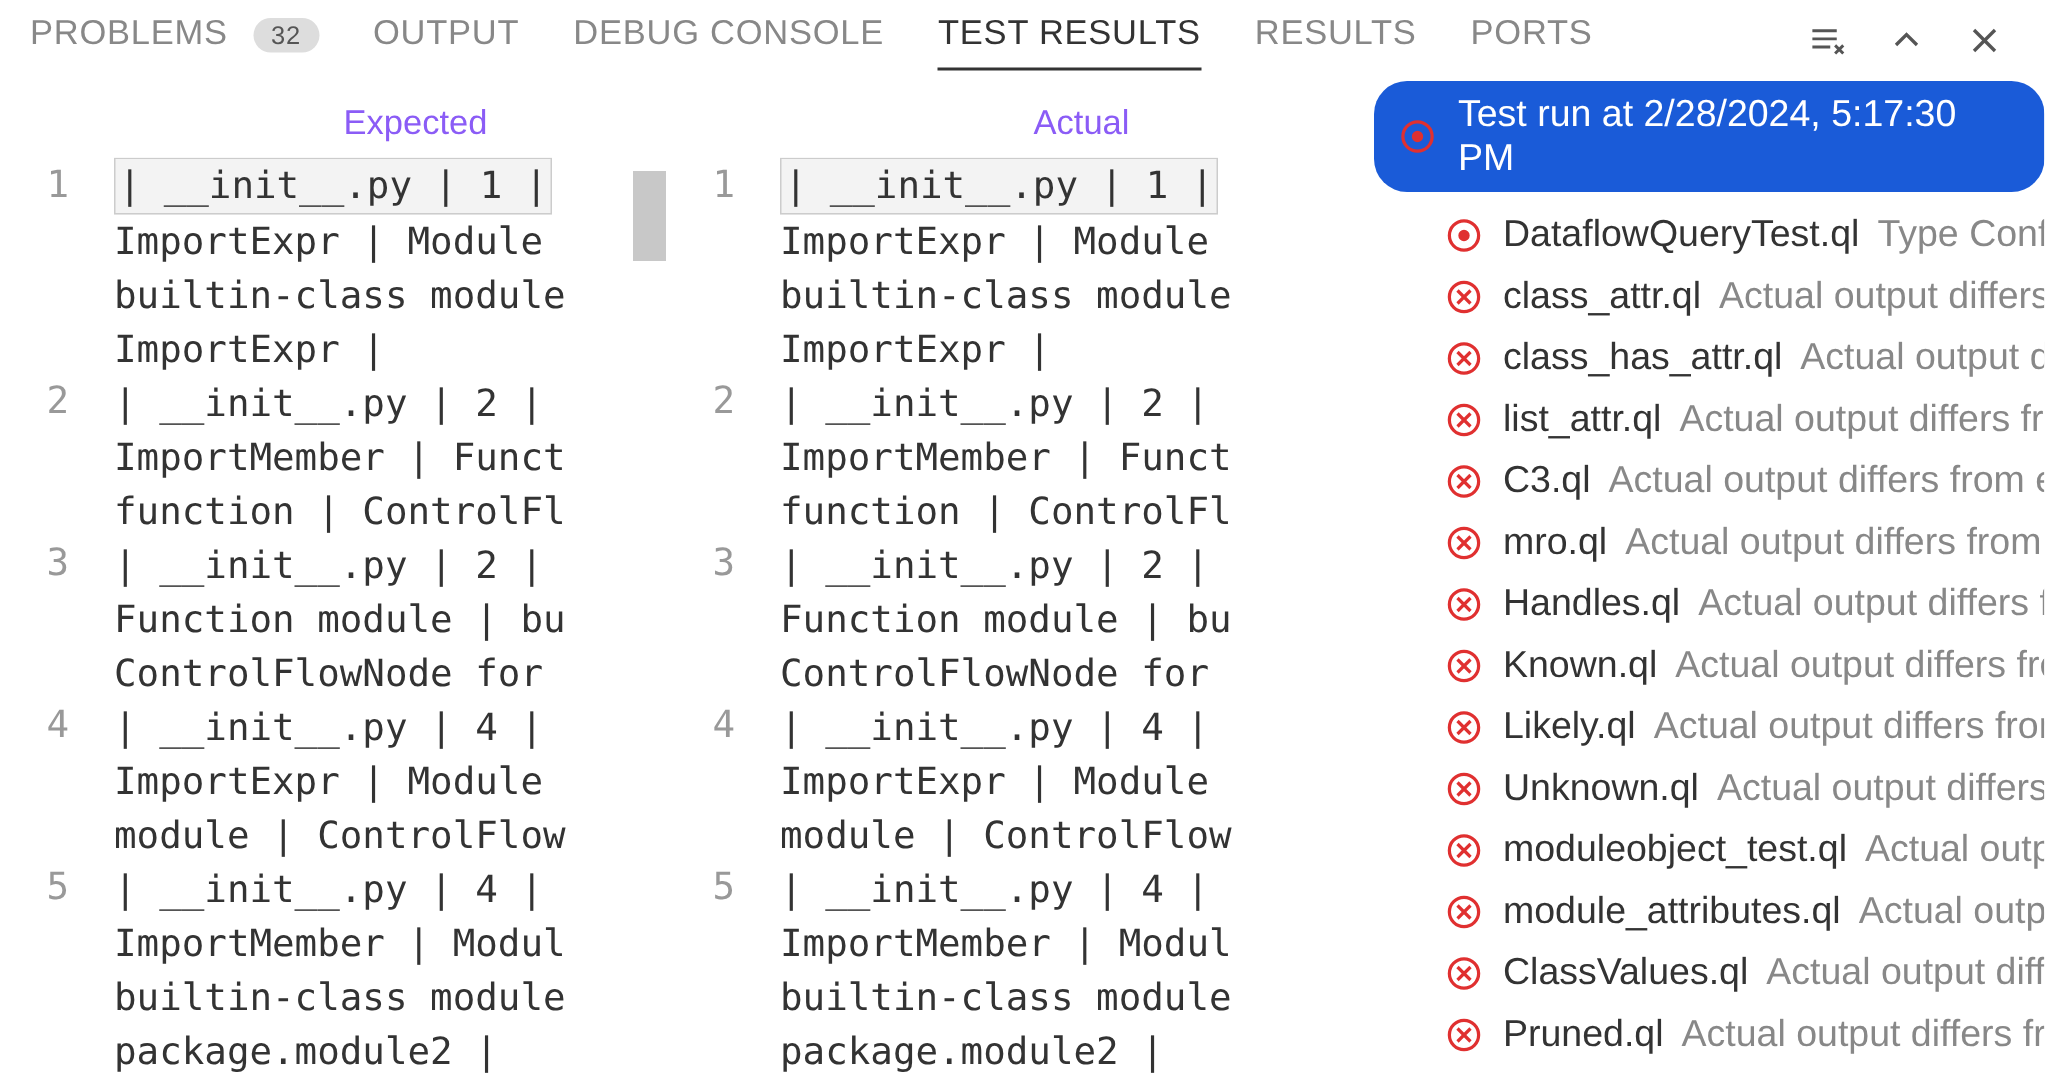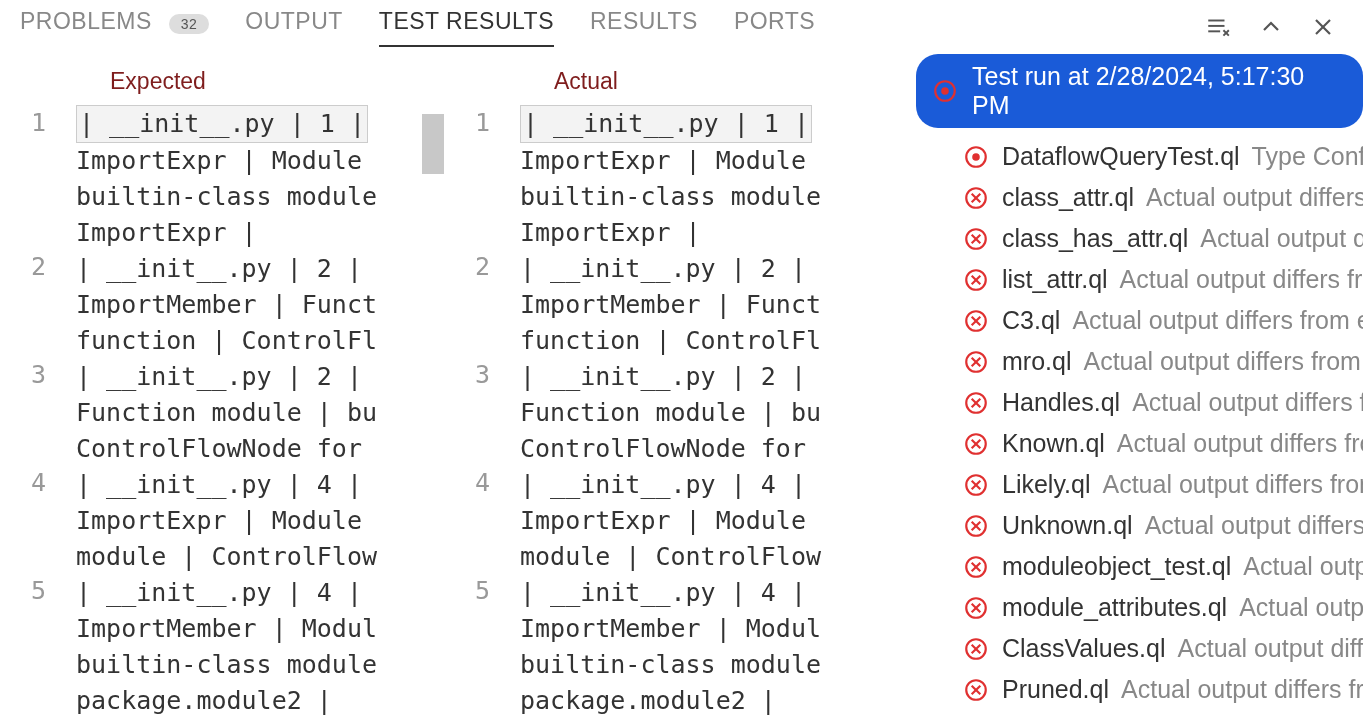--- a/index.html
+++ b/index.html
@@ -39,21 +39,21 @@
       right: 0;
       bottom: -2px;
       height: 2px;
       background: #333;
     }
     .badge {
       background: #ddd;
       color: #555;
       border-radius: 14px;
       padding: 2px 12px;
-      font-size: 14px;
+      font-size: 17px;
       margin-left: 10px;
     }
     .tab-spacer { flex: 1; }
     .tab-actions {
       display: flex;
       gap: 28px;
       align-items: center;
       padding-right: 8px;
     }
     .tab-actions .icon { cursor: pointer; color: #555; }
@@ -62,23 +62,24 @@
       height: calc(100% - 54px);
     }
     .diff-pane {
       flex: 0 0 444px;
       display: flex;
       flex-direction: column;
       overflow: hidden;
       position: relative;
     }
     .pane-header {
-      color: #7f1d1d;
+      color: #8b5cf6;
       font-size: 23px;
       padding: 14px 0 10px 110px;
+      text-align: center;
     }
     .diff-body {
       display: flex;
       flex: 1;
       overflow: hidden;
       font-family: "SF Mono", Menlo, Consolas, monospace;
       font-size: 25px;
       line-height: 36px;
     }
     .gutter {
@@ -165,20 +166,21 @@
   </style>
 </head>
 <body>
 
 <div class="tabs">
   <div class="tab">
     <span>PROBLEMS</span>
     <span class="badge">32</span>
   </div>
   <div class="tab">OUTPUT</div>
+  <div class="tab">DEBUG CONSOLE</div>
   <div class="tab active">TEST RESULTS</div>
   <div class="tab">RESULTS</div>
   <div class="tab">PORTS</div>
   <div class="tab-spacer"></div>
   <div class="tab-actions">
     <span class="icon">
       <svg width="26" height="26" viewBox="0 0 24 24" fill="none" stroke="#555" stroke-width="1.8">
         <line x1="3" y1="6" x2="18" y2="6"></line>
           <line x1="3" y1="11" x2="18" y2="11"></line>
           <line x1="3" y1="16" x2="14" y2="16"></line>

